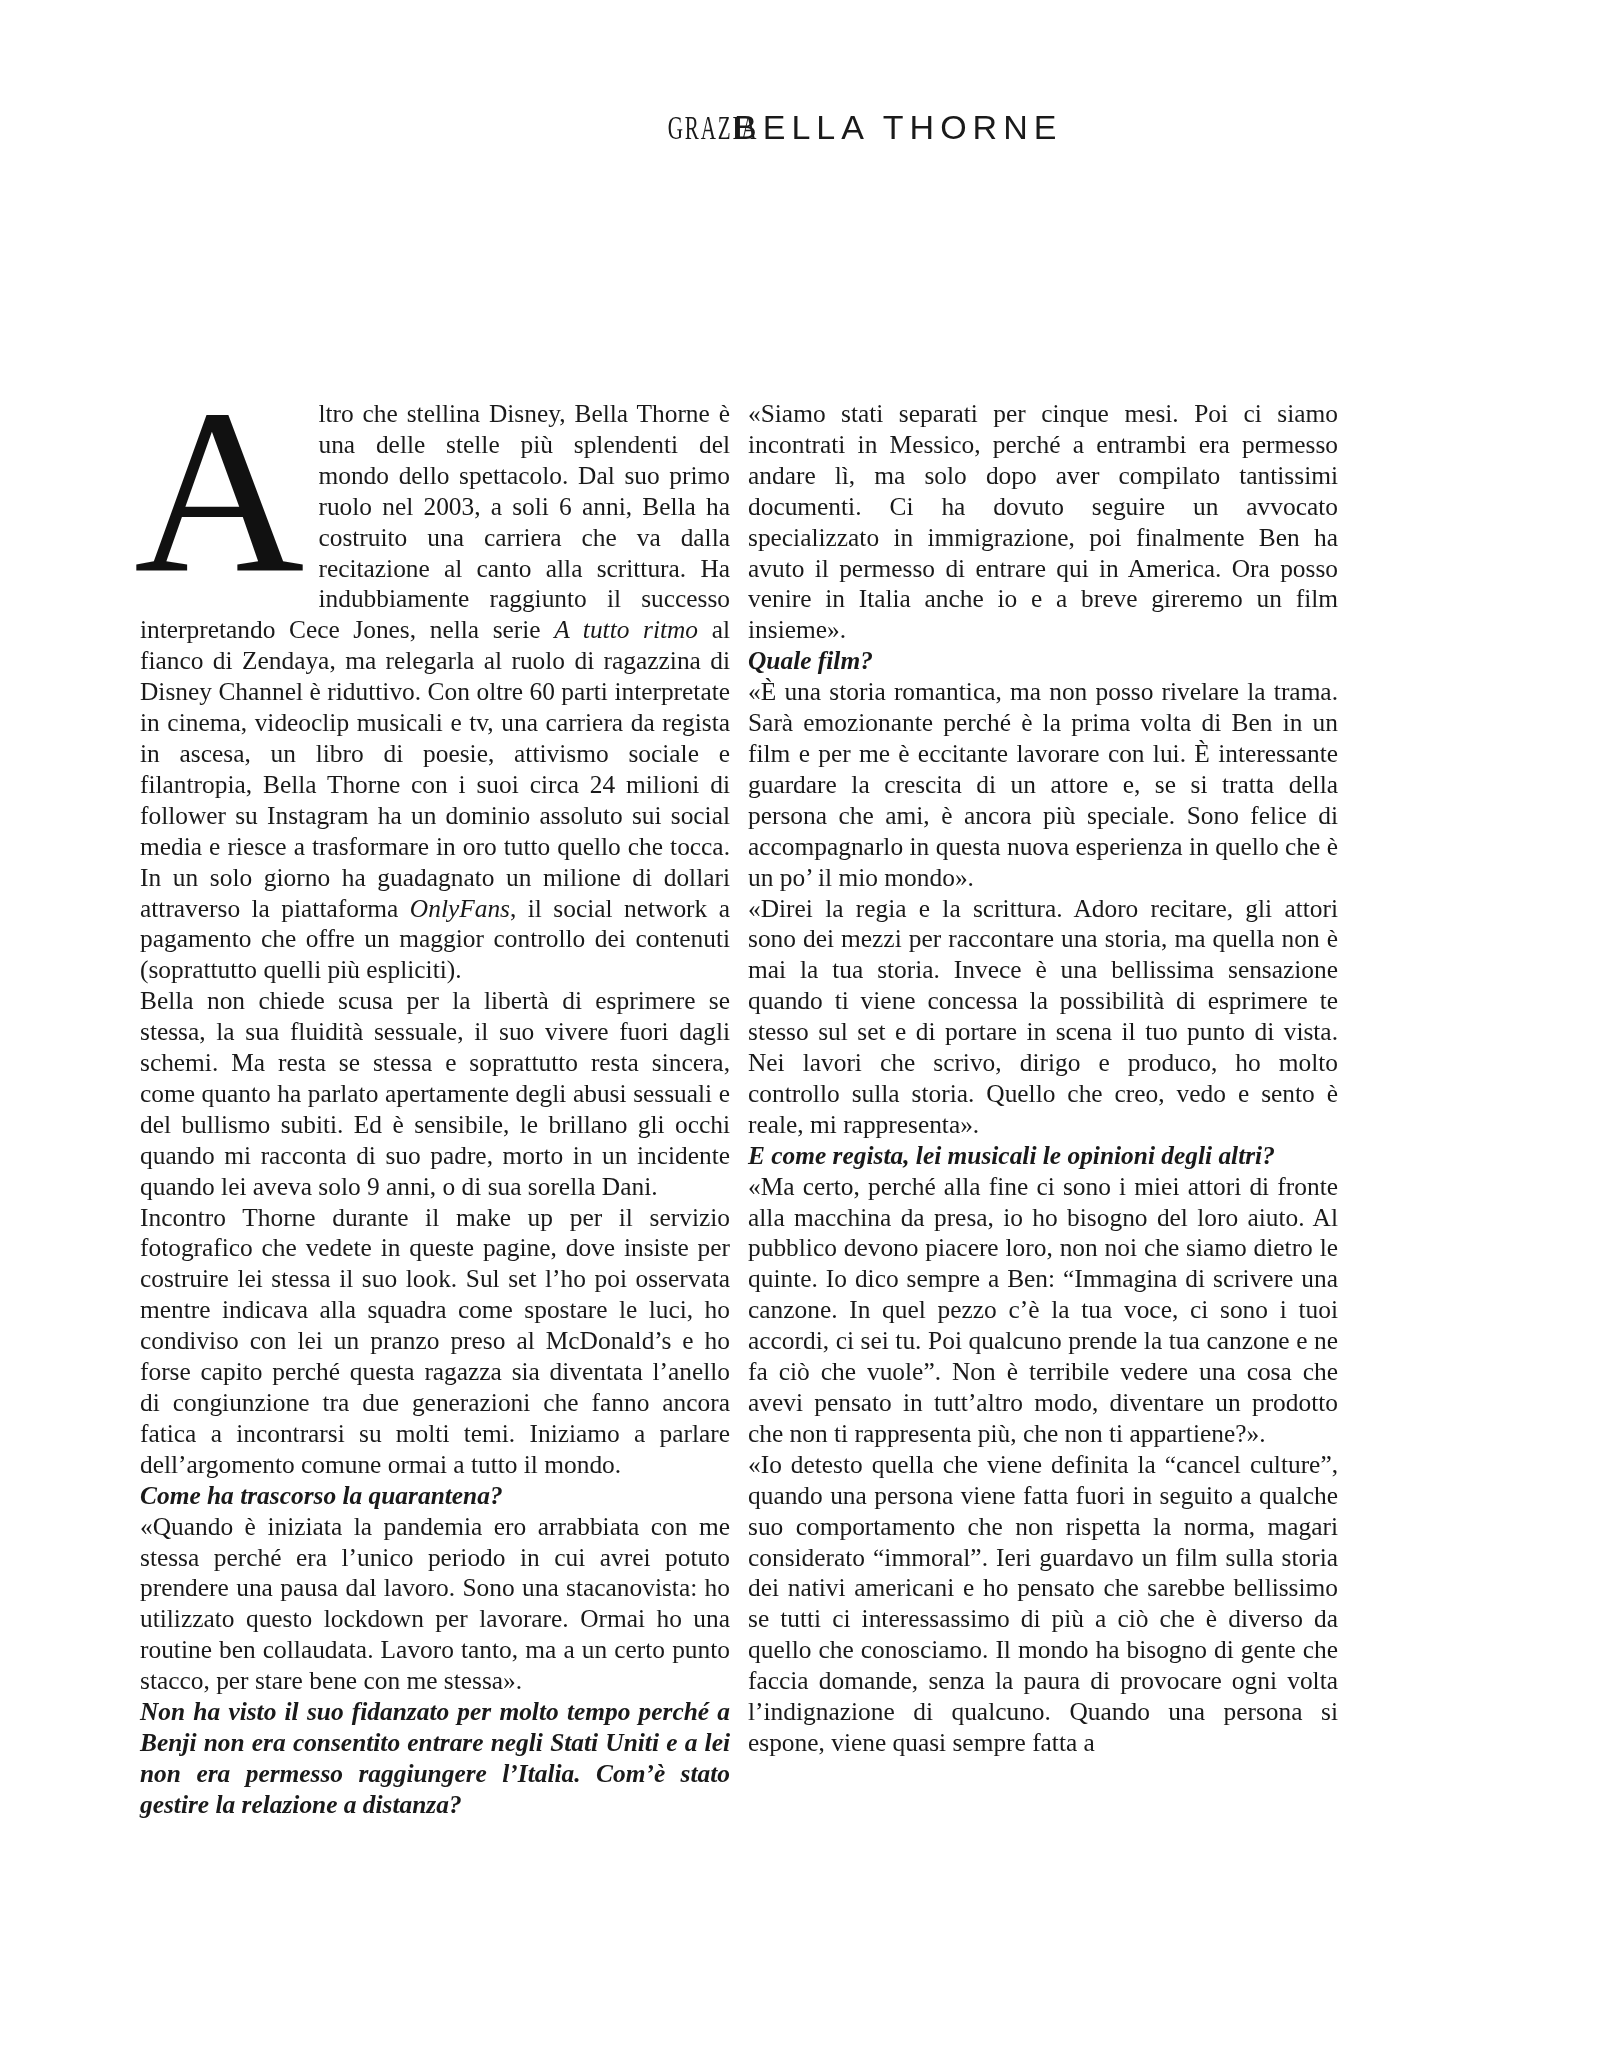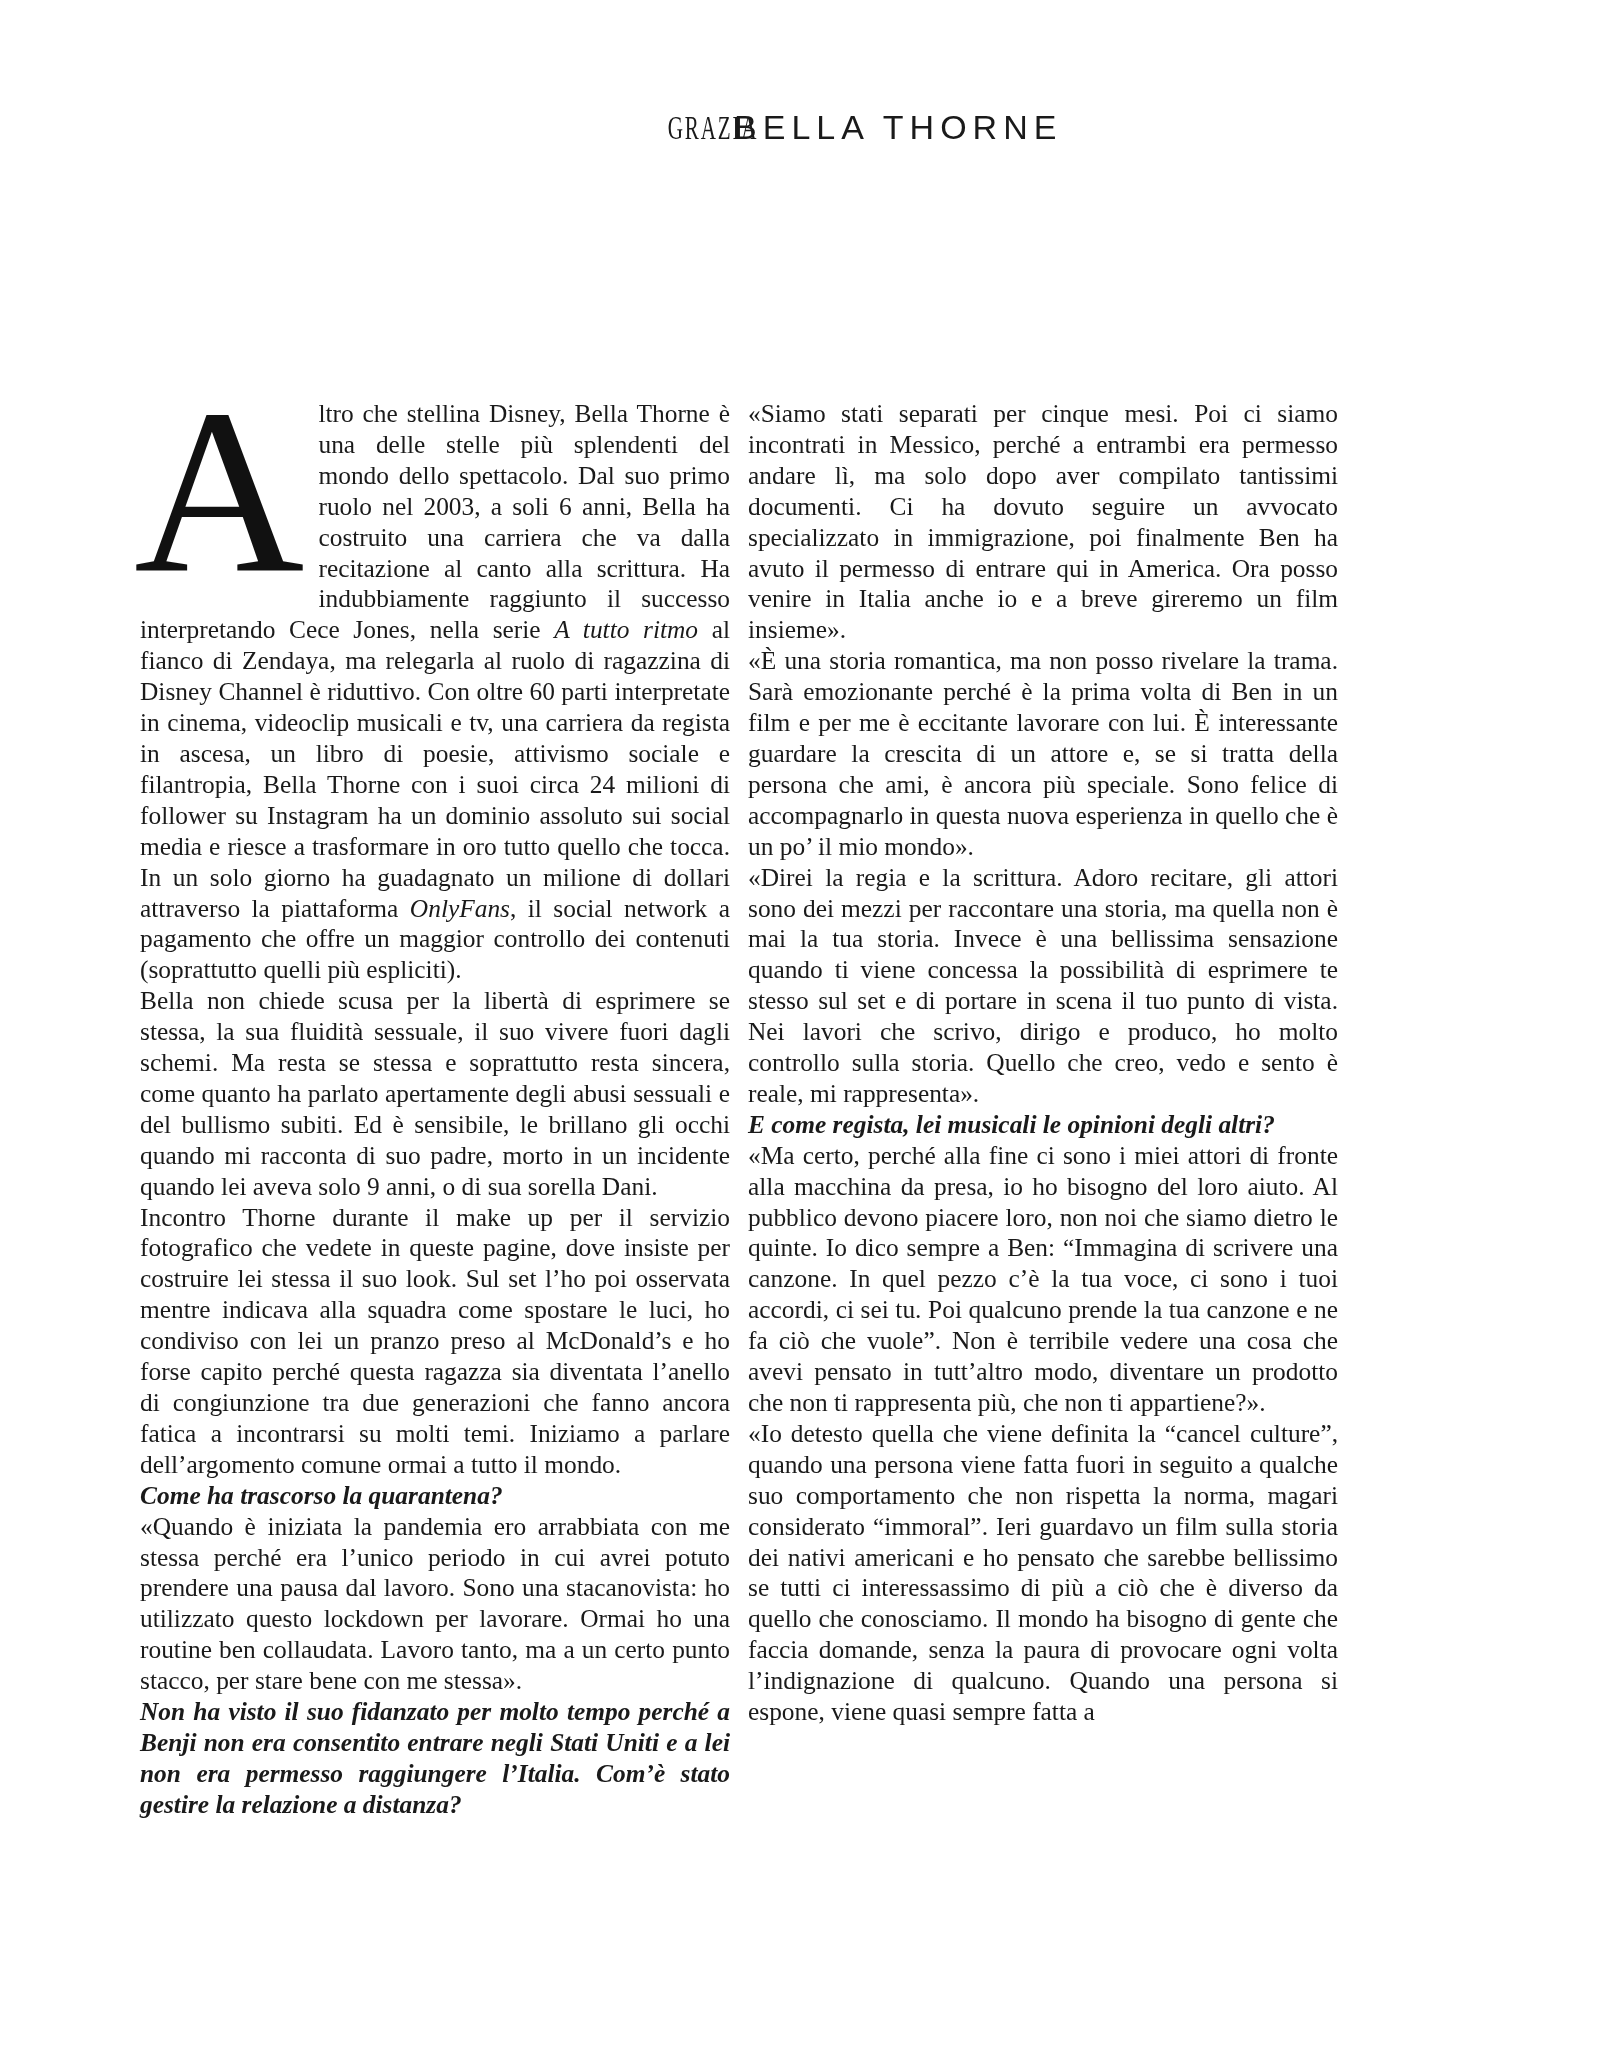--- a/index.html
+++ b/index.html
@@ -81,18 +81,19 @@
   <p><span class="dropcap">A</span><span>ltro che stellina Disney, Bella Thorne è una delle stelle più splendenti del mondo dello spettacolo. Dal suo primo ruolo nel 2003, a soli 6 anni, Bella ha costruito una carriera che va dalla recitazione al canto alla scrittura. Ha indubbiamente raggiunto il successo interpretando Cece Jones, nella serie </span><em>A tutto ritmo</em><span> al fianco di Zendaya, ma relegarla al ruolo di ragazzina di Disney Channel è riduttivo. Con oltre 60 parti interpretate in cinema, videoclip musicali e tv, una carriera da regista in ascesa, un libro di poesie, attivismo sociale e filantropia, Bella Thorne con i suoi circa 24 milioni di follower su Instagram ha un dominio assoluto sui social media e riesce a trasformare in oro tutto quello che tocca. In un solo giorno ha guadagnato un milione di dollari attraverso la piattaforma </span><em>OnlyFans</em><span>, il social network a pagamento che offre un maggior controllo dei contenuti (soprattutto quelli più espliciti).</span></p>
   <p>Bella non chiede scusa per la libertà di esprimere se stessa, la sua fluidità sessuale, il suo vivere fuori dagli schemi. Ma resta se stessa e soprattutto resta sincera, come quanto ha parlato apertamente degli abusi sessuali e del bullismo subiti. Ed è sensibile, le brillano gli occhi quando mi racconta di suo padre, morto in un incidente quando lei aveva solo 9 anni, o di sua sorella Dani.</p>
   <p>Incontro Thorne durante il make up per il servizio fotografico che vedete in queste pagine, dove insiste per costruire lei stessa il suo look. Sul set l’ho poi osservata mentre indicava alla squadra come spostare le luci, ho condiviso con lei un pranzo preso al McDonald’s e ho forse capito perché  questa ragazza sia diventata l’anello di congiunzione tra due generazioni che fanno ancora fatica a incontrarsi su molti temi. Iniziamo a parlare dell’argomento comune ormai a tutto il mondo.</p>
   <p class="question">Come ha trascorso la quarantena?</p>
   <p>«Quando è iniziata la pandemia ero arrabbiata con me stessa perché era l’unico periodo in cui avrei potuto prendere una pausa dal lavoro. Sono una stacanovista: ho utilizzato questo lockdown per lavorare. Ormai ho una routine ben collaudata. Lavoro tanto, ma a un certo punto stacco, per stare bene con me stessa».</p>
   <p class="question">Non ha visto il suo fidanzato per molto tempo perché a Benji non era consentito entrare negli Stati Uniti e a lei non era permesso raggiungere l’Italia. Com’è stato gestire la relazione a distanza?</p>
 </div>
 
 <div class="column col-right">
   <p>«Siamo stati separati per cinque mesi. Poi ci siamo incontrati in Messico, perché a entrambi era permesso andare lì, ma solo dopo aver compilato tantissimi documenti. Ci ha dovuto seguire un avvocato specializzato in immigrazione, poi finalmente Ben ha avuto il permesso di entrare qui in America. Ora posso venire in Italia anche io e a breve gireremo un film insieme».</p>
+  <p class="question">Quale film?</p>
   <p>«È una storia romantica, ma non posso rivelare la trama. Sarà emozionante perché è la prima volta di Ben in un film e per me è eccitante lavorare con lui. È interessante guardare la crescita di un attore e, se si tratta della persona che ami, è ancora più speciale. Sono felice di accompagnarlo in questa nuova esperienza in quello che è un po’ il mio mondo».</p>
   <p>«Direi la regia e la scrittura. Adoro recitare, gli attori sono dei mezzi per raccontare una storia, ma quella non è mai la tua storia. Invece è una bellissima sensazione quando ti viene concessa la possibilità di esprimere te stesso sul set e di portare in scena il tuo punto di vista. Nei lavori che scrivo, dirigo e produco, ho molto controllo sulla storia. Quello che creo, vedo e sento è reale, mi rappresenta».</p>
   <p class="question">E come regista, lei musicali le opinioni degli altri?</p>
   <p>«Ma certo, perché alla fine ci sono i miei attori di fronte alla macchina da presa, io ho bisogno del loro aiuto. Al pubblico devono piacere loro, non noi che siamo dietro le quinte. Io dico sempre a Ben: “Immagina di scrivere una canzone. In quel pezzo c’è la tua voce, ci sono i tuoi accordi, ci sei tu. Poi qualcuno prende la tua canzone e ne fa ciò che vuole”. Non è terribile vedere una cosa che avevi pensato in tutt’altro modo, diventare un prodotto che non ti rappresenta più, che non ti appartiene?».</p>
   <p>«Io detesto quella che viene definita la “cancel culture”, quando una persona viene fatta fuori in seguito a qualche suo comportamento che non rispetta la norma, magari considerato “immoral”. Ieri guardavo un film sulla storia dei nativi americani e ho pensato che sarebbe bellissimo se tutti ci interessassimo di più a ciò che è diverso da quello che conosciamo. Il mondo ha bisogno di gente che faccia domande, senza la paura di provocare ogni volta l’indignazione di qualcuno. Quando una persona si espone, viene quasi sempre fatta a</p>
 </div>
 
 </body></html>

